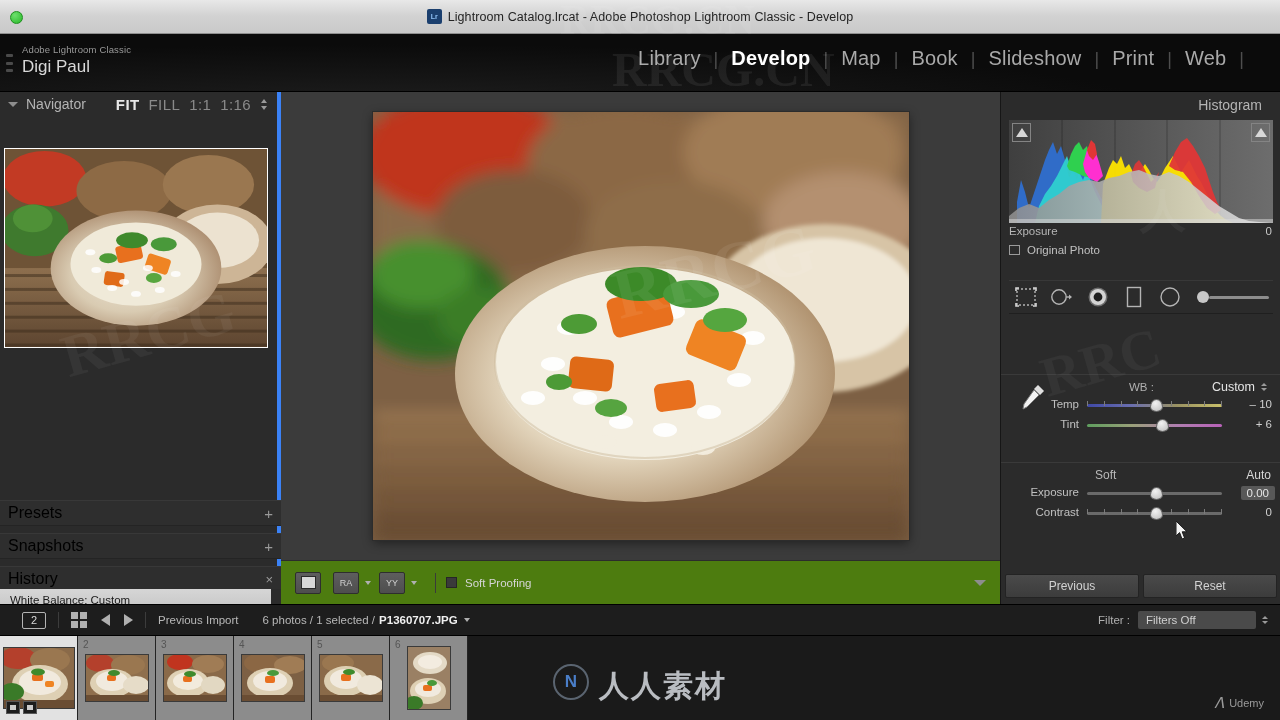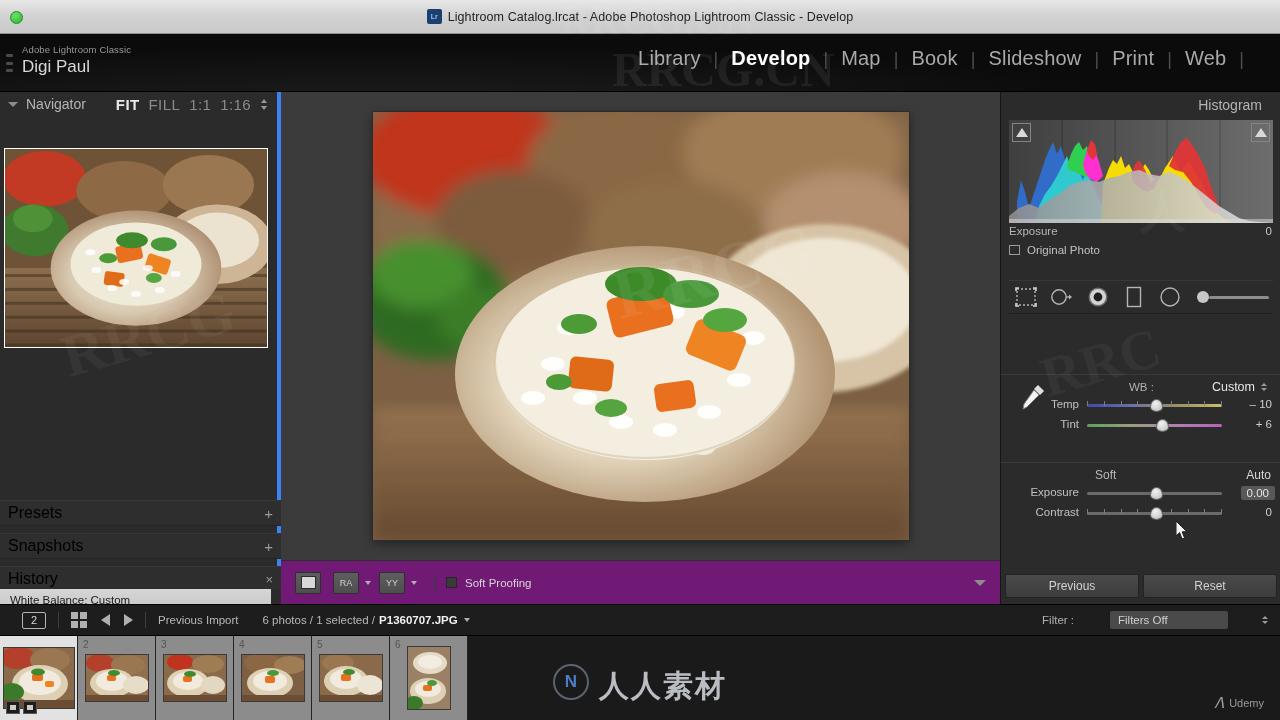--- a/index.html
+++ b/index.html
@@ -151,21 +151,21 @@
     background: #3b3b3b;
     display: flex; align-items: center; justify-content: center;
   }
   .photo-frame {
     width: 536px; height: 428px; background: #7a6248;
     box-shadow: 0 0 0 1px #2c2c2c, 0 3px 10px rgba(0,0,0,.45);
     overflow: hidden; position: relative;
   }
   .toolbar {
     position: absolute; left: 0; bottom: 0; width: 719px; height: 44px;
-    background: #701a75; border-top: 1px solid #2c2c2c;
+    background: #4d7c0f; border-top: 1px solid #2c2c2c;
     display: flex; align-items: center; padding: 0 14px;
   }
   .tbtn {
     width: 26px; height: 22px; border: 1px solid #2e2e2e; border-radius: 2px;
     background: linear-gradient(to bottom,#5e5e5e,#4e4e4e);
     display:flex;align-items:center;justify-content:center;
     font-size: 9px; color:#cfcfcf; cursor:pointer; margin-right:2px;
   }
   .tbtn.sq::after {
     content:''; width: 13px; height: 11px; background:#d8d8d8; border:1px solid #2a2a2a;
@@ -797,21 +797,21 @@
     <div style="width:14px;"></div>
     <div class="arrow-l"></div>
     <div style="width:14px;"></div>
     <div class="arrow-r"></div>
     <div class="fs-sep"></div>
     <div class="fs-txt">Previous Import</div>
     <div style="width:24px;"></div>
     <div class="fs-txt">6 photos / 1 selected /</div>
     <div class="fs-txt fs-strong" style="margin-left:4px;">P1360707.JPG</div>
     <div class="tcaret" style="margin-left:6px;"></div>
-    <div style="margin-left:auto; display:flex; align-items:center;gap:28px;">
+    <div style="margin-left:auto; display:flex; align-items:center;">
       <span class="fs-filter-label">Filter :</span>
       <span class="fs-filter-box">Filters Off</span>
       <span class="updown">
           <i class="u"></i>
           <i class="d"></i>
         </span>
     </div>
   </div>
 
   <div class="filmstrip">

